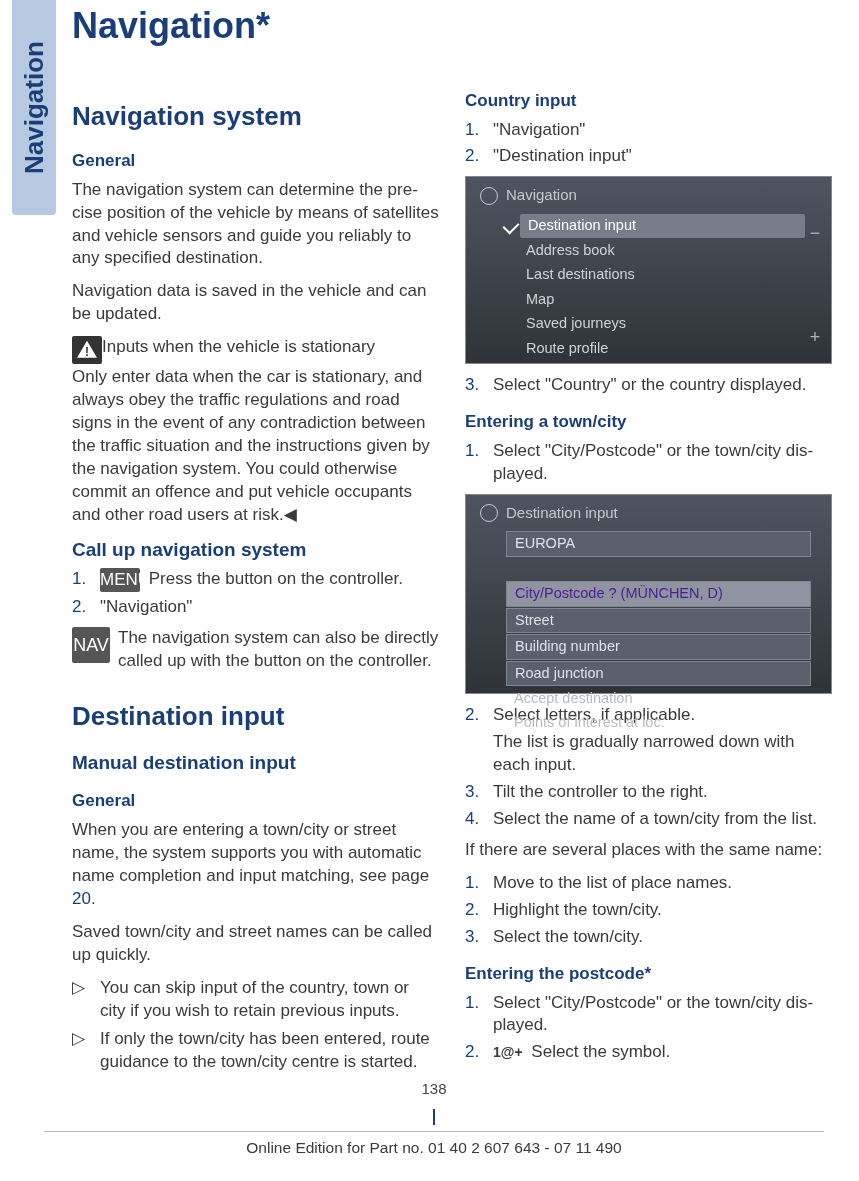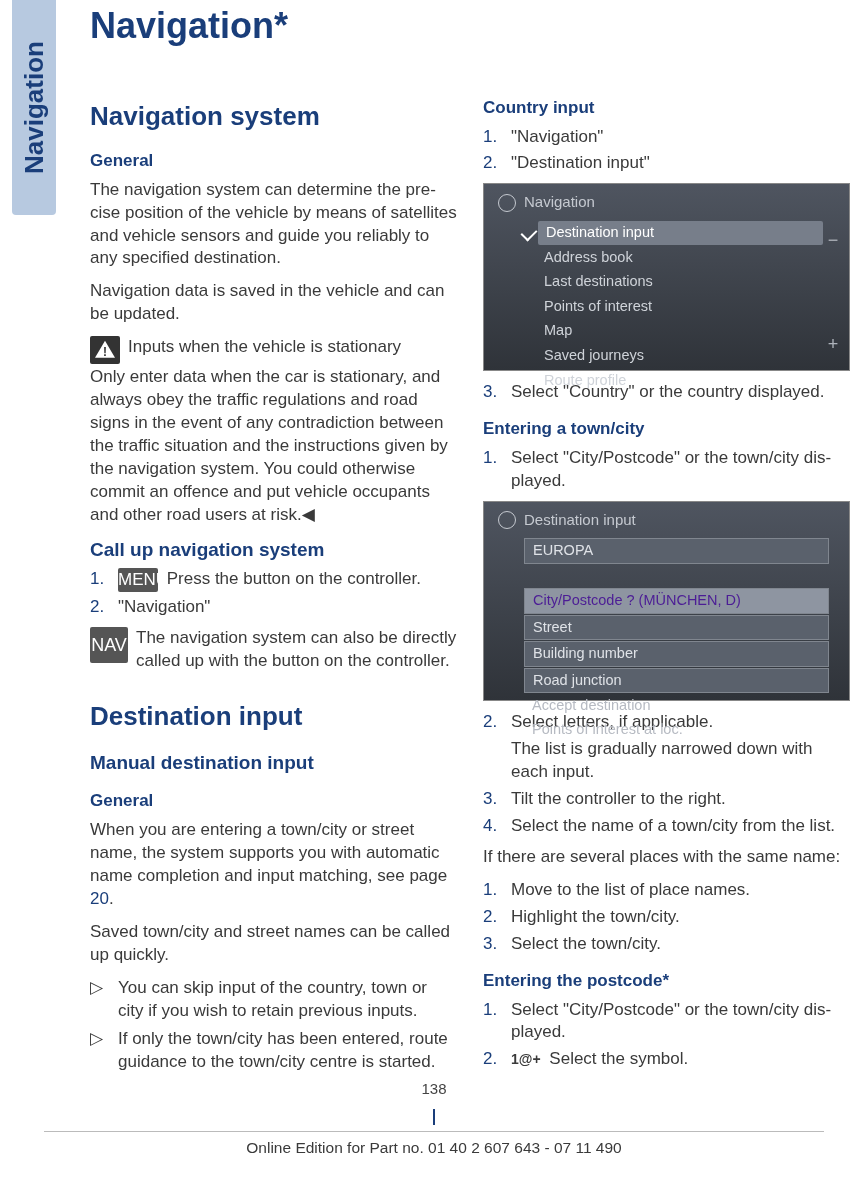--- a/index.html
+++ b/index.html
@@ -27,21 +27,21 @@
   }
   .side-tab span {
     transform: rotate(-90deg);
     font-weight: bold;
     font-size: 26px;
     color: #1a3e7a;
     white-space: nowrap;
   }
   .page {
     position: absolute;
-    left: 90px;
+    left: 72px;
     top: 2px;
     width: 760px;
   }
   h1 {
     color: #1a3e7a;
     font-weight: bold;
     font-size: 36px;
     margin-bottom: 38px;
   }
   .columns {
@@ -73,21 +73,21 @@
     margin-bottom: 6px;
     margin-top: 14px;
   }
   p { margin-bottom: 10px; }
   ol { list-style: none; padding: 0; margin-bottom: 8px; }
   ol li { display: flex; margin-bottom: 4px; }
   ol li .num { color: #1a3e7a; min-width: 28px; }
   ul { list-style: none; padding: 0; margin-bottom: 8px; }
   ul li { display: flex; margin-bottom: 6px; }
   ul li .tri { min-width: 28px; }
-  .warn-row { display: flex; gap: 8px; margin-bottom: 2px; }
+  .warn-row { display: flex; margin-bottom: 2px; }
   .warn-icon {
     width: 30px; height: 28px; background: #333; flex-shrink: 0;
     position: relative; border-radius: 2px;
   }
   .warn-icon::before {
     content: "";
     position: absolute;
     left: 50%; top: 50%;
     transform: translate(-50%, -55%);
     width: 0; height: 0;
@@ -278,21 +278,21 @@
             <span>You can skip input of the country, town or city if you wish to retain previous inputs.</span>
           </li>
         <li>
             <span class="tri">▷</span>
             <span>If only the town/city has been entered, route guidance to the town/city centre is started.</span>
           </li>
       </ul>
     </div>
 
     <div class="col">
-      <h4 style="margin-top:8px;">Country input</h4>
+      <h4 style="margin-top:1px;">Country input</h4>
       <ol>
         <li>
             <span class="num">1.</span>
             <span>"Navigation"</span>
           </li>
         <li>
             <span class="num">2.</span>
             <span>"Destination input"</span>
           </li>
       </ol>
@@ -304,21 +304,20 @@
           <span class="circ"></span>
           <span>Navigation</span>
         </div>
         <div class="shot-list">
           <div class="shot-item sel">
               <span class="check"></span>
               <span>Destination input</span>
             </div>
           <div class="shot-item">Address book</div>
           <div class="shot-item">Last destinations</div>
-          <div class="shot-item">Points of interest</div>
           <div class="shot-item">Map</div>
           <div class="shot-item">Saved journeys</div>
           <div class="shot-item">Route profile</div>
         </div>
       </div>
 
       <ol>
         <li>
             <span class="num">3.</span>
             <span>Select "Country" or the country displayed.</span>

